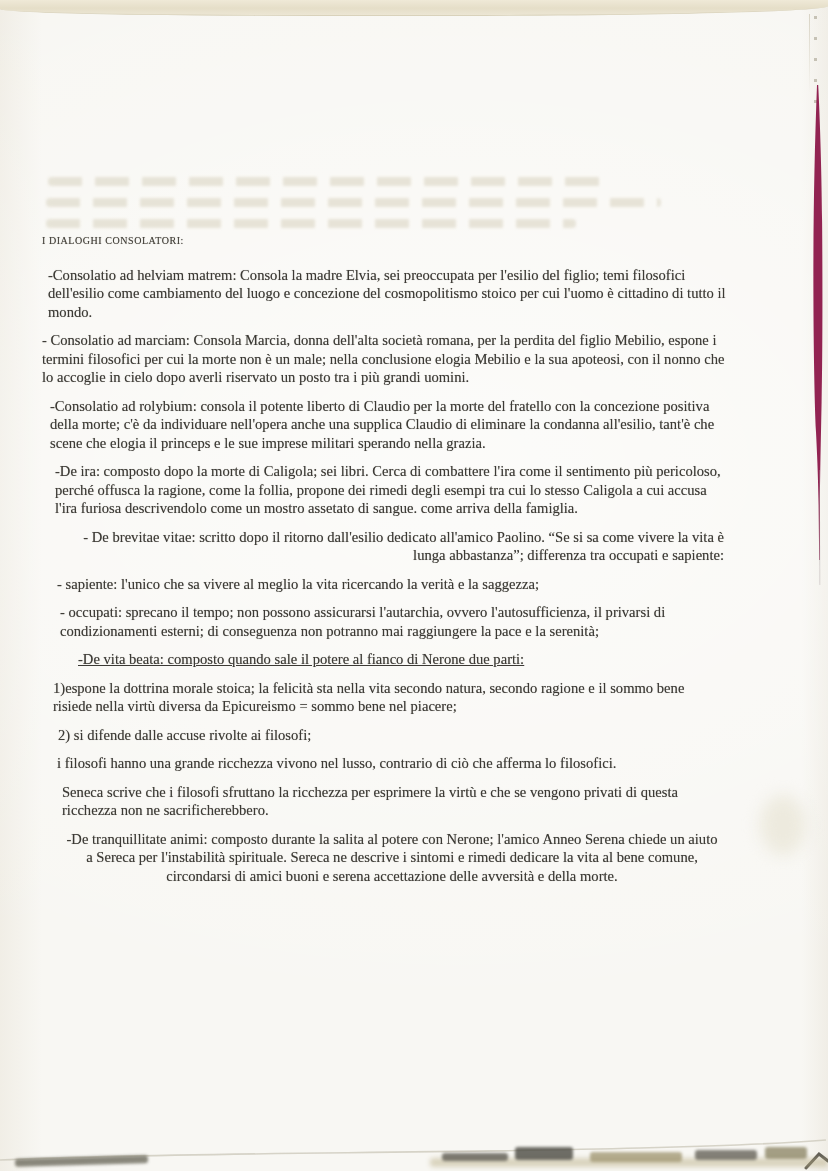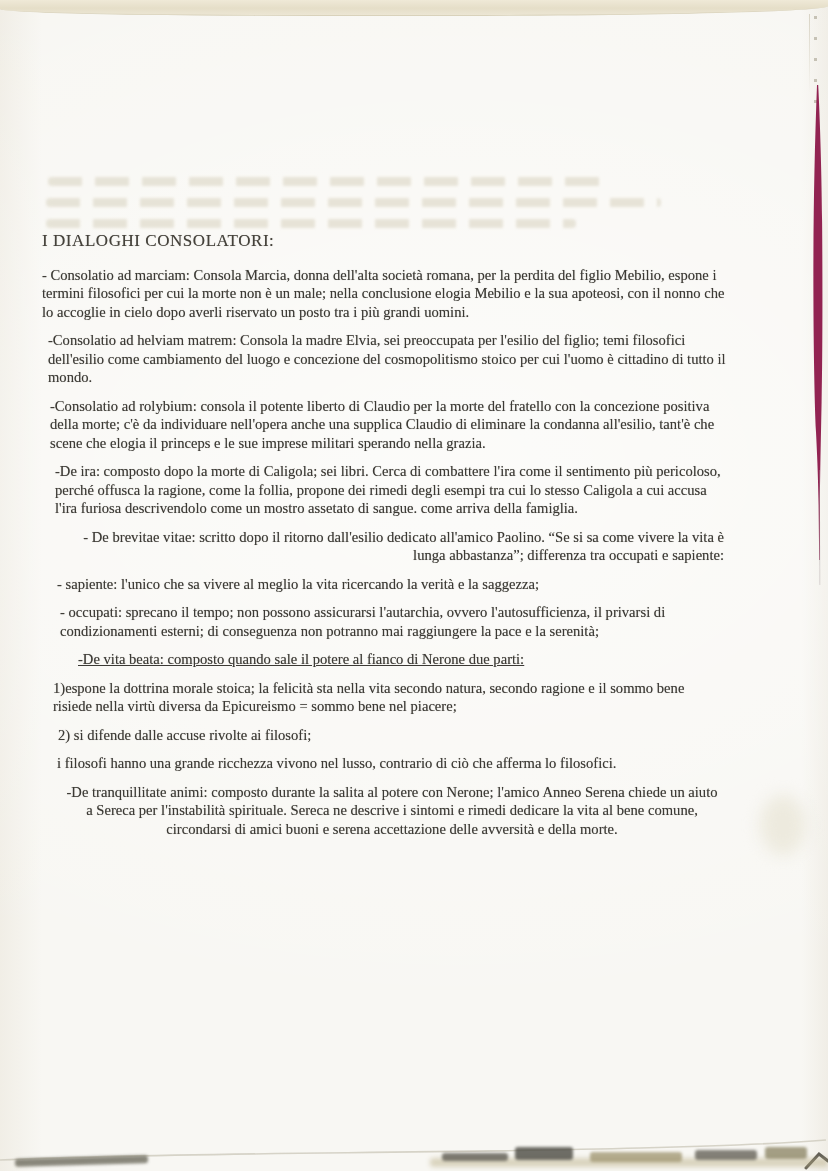--- a/index.html
+++ b/index.html
@@ -39,21 +39,21 @@
   }
   .g1{left:48px;top:177px;width:555px;}
   .g2{left:46px;top:198px;width:615px;}
   .g3{left:46px;top:219px;width:530px;}
   
   .content{
     position:absolute;left:42px;top:232px;width:690px;
     color:#3c3a35;font-size:14.6px;line-height:18.5px;
     text-shadow:0 0 .7px rgba(62,59,52,.5);
   }
-  .h{font-size:17px;font-weight:normal;letter-spacing:.55px;color:#45423b;margin:0 0 15px 0;}
+  .h{font-size:10px;font-weight:normal;letter-spacing:.55px;color:#45423b;margin:0 0 15px 0;}
   .h2{margin:3px 0 15px 21px;}
   .p{margin:0 0 10px 0;}
   .i-helviam{margin-left:6px;max-width:678px;}
   .i-polybium{margin-left:8px;max-width:676px;}
   .i-deira{margin-left:13px;max-width:668px;}
   .i-brevitate{margin-left:18px;max-width:664px;text-align:right;}
   .i-sapiente{margin-left:15px;}
   .i-occupati{margin-left:18px;max-width:662px;}
   .i-vitabeata{margin-left:36px;text-decoration:underline;}
   .i-punto1{margin-left:11px;max-width:670px;}
@@ -92,43 +92,44 @@
 
   <div class="soft-blob"></div>
 
   <div class="ghost g1"></div>
   <div class="ghost g2"></div>
   <div class="ghost g3"></div>
 
   <div class="content">
     <h2 class="h">I DIALOGHI CONSOLATORI:</h2>
 
+    <p class="p i-helviam">-Consolatio ad helviam matrem: Consola la madre Elvia, sei preoccupata per l'esilio del figlio; temi filosofici dell'esilio come cambiamento del luogo e concezione del cosmopolitismo stoico per cui l'uomo è cittadino di tutto il mondo.</p>
+
     <p class="p">- Consolatio ad marciam: Consola Marcia, donna dell'alta società romana, per la perdita del figlio Mebilio, espone i termini filosofici per cui la morte non è un male; nella conclusione elogia Mebilio e la sua apoteosi, con il nonno che lo accoglie in cielo dopo averli riservato un posto tra i più grandi uomini.</p>
-
-    <p class="p i-helviam">-Consolatio ad helviam matrem: Consola la madre Elvia, sei preoccupata per l'esilio del figlio; temi filosofici dell'esilio come cambiamento del luogo e concezione del cosmopolitismo stoico per cui l'uomo è cittadino di tutto il mondo.</p>
 
     <p class="p i-polybium">-Consolatio ad rolybium: consola il potente liberto di Claudio per la morte del fratello con la concezione positiva della morte; c'è da individuare nell'opera anche una supplica Claudio di eliminare la condanna all'esilio, tant'è che scene che elogia il princeps e le sue imprese militari sperando nella grazia.</p>
 
 
     <p class="p i-deira">-De ira: composto dopo la morte di Caligola; sei libri. Cerca di combattere l'ira come il sentimento più pericoloso, perché offusca la ragione, come la follia, propone dei rimedi degli esempi tra cui lo stesso Caligola a cui accusa l'ira furiosa descrivendolo come un mostro assetato di sangue. come arriva della famiglia.</p>
 
     <p class="p i-brevitate">- De brevitae vitae: scritto dopo il ritorno dall'esilio dedicato all'amico Paolino. “Se si sa come vivere la vita è lunga abbastanza”; differenza tra occupati e sapiente:</p>
 
     <p class="p i-sapiente">- sapiente: l'unico che sa vivere al meglio la vita ricercando la verità e la saggezza;</p>
 
     <p class="p i-occupati">- occupati: sprecano il tempo; non possono assicurarsi l'autarchia, ovvero l'autosufficienza, il privarsi di condizionamenti esterni; di conseguenza non potranno mai raggiungere la pace e la serenità;</p>
 
     <p class="p i-vitabeata">-De vita beata: composto quando sale il potere al fianco di Nerone due parti:</p>
 
     <p class="p i-punto1">1)espone la dottrina morale stoica; la felicità sta nella vita secondo natura, secondo ragione e il sommo bene risiede nella virtù diversa da Epicureismo = sommo bene nel piacere;</p>
 
     <p class="p i-punto2">2) si difende dalle accuse rivolte ai filosofi;</p>
 
     <p class="p i-filosofi">i filosofi hanno una grande ricchezza vivono nel lusso, contrario di ciò che afferma lo filosofici.</p>
 
+    <p class="p i-seneca">Seneca scrive che i filosofi sfruttano la ricchezza per esprimere la virtù e che se vengono privati di questa ricchezza non ne sacrificherebbero.</p>
 
     <p class="p i-tranq">-De tranquillitate animi: composto durante la salita al potere con Nerone; l'amico Anneo Serena chiede un aiuto a Sereca per l'instabilità spirituale. Sereca ne descrive i sintomi e rimedi dedicare la vita al bene comune, circondarsi di amici buoni e serena accettazione delle avversità e della morte.</p>
   </div>
 
   <svg class="bottom-art" viewBox="0 0 828 81">
     <path d="M0,70 C180,62 420,64 640,58 C720,56 790,53 826,50" fill="none" stroke="#d2cec2" stroke-width="1.6" opacity=".9"></path>
     <path d="M806,78 L819,64 L828,71" fill="none" stroke="#46443c" stroke-width="3" opacity=".85" stroke-linecap="round"></path>
   </svg>
 
   <div class="smudge sm-left"></div>

